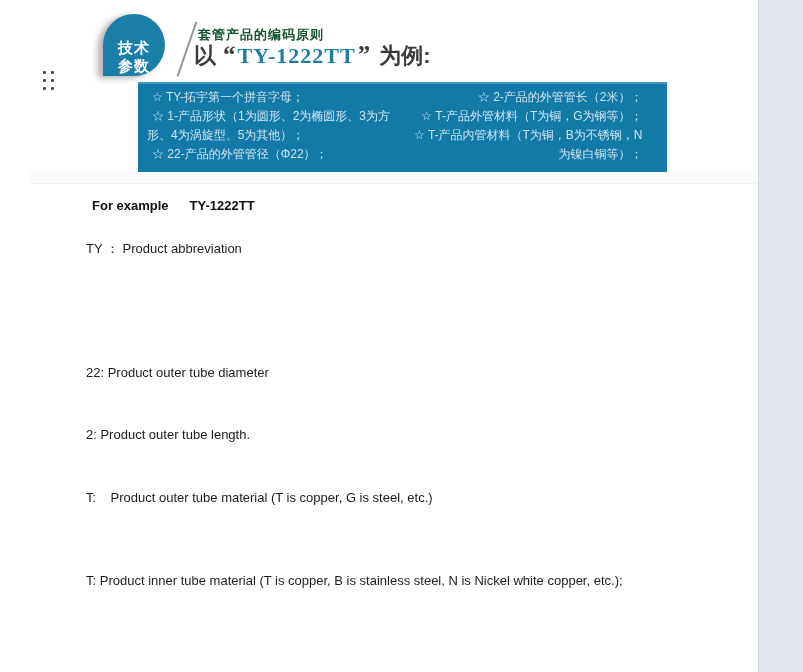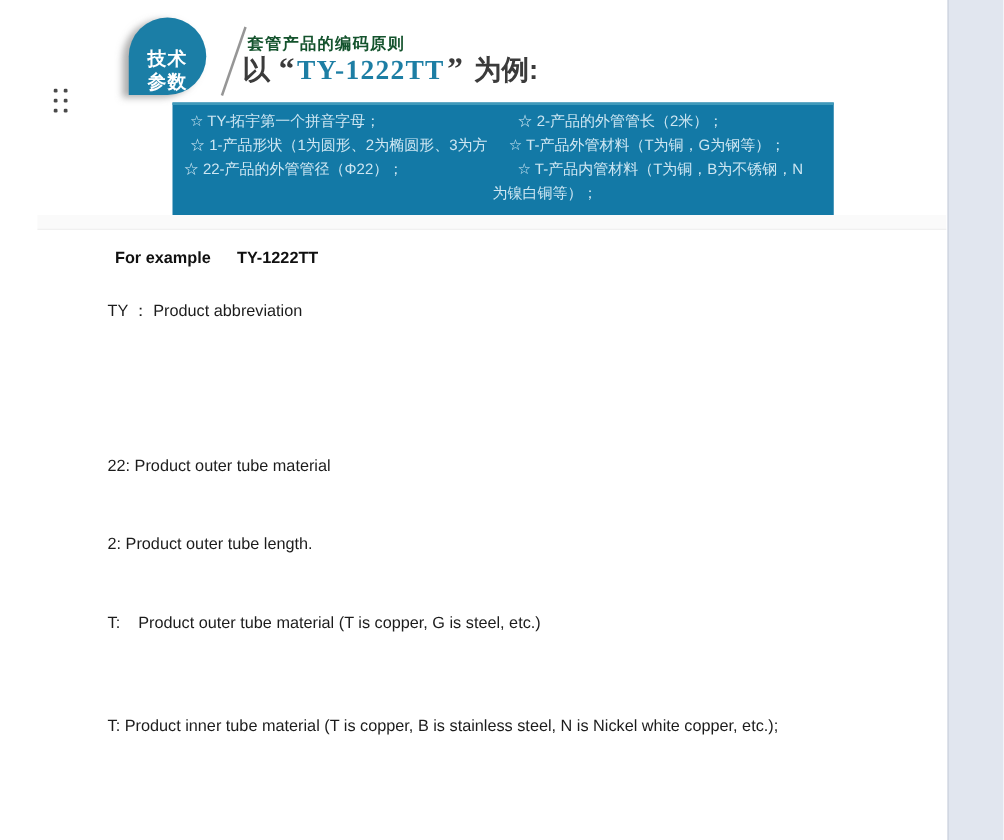--- a/index.html
+++ b/index.html
@@ -47,21 +47,21 @@
   .title .pre { margin-right:7px; }
   .title .suf { margin-left:9px; }
 
   .info-box {
     position:absolute; left:108px; top:74px; width:529px; height:94px;
     background:#1379a6; border-top:2px solid #3f99ba;
     color:#cde6f2; font-size:12px;
   }
   .info-col { position:absolute; top:4px; line-height:19px; white-space:nowrap; }
   .col-left  { left:9px; }
-  .col-right { left:256px; }
+  .col-right { left:256px;text-align:right; }
   .col-left  .iline:nth-child(1),
   .col-left  .iline:nth-child(2),
   .col-left  .iline:nth-child(4) { margin-left:5px; }
   .col-right .iline:nth-child(1) { margin-left:20px; }
   .col-right .iline:nth-child(2) { margin-left:13px; }
   .col-right .iline:nth-child(3) { margin-left:20px; }
 
   .img-strip {
     position:absolute; left:0; top:164px; width:727px; height:12px;
     background:#fafafa; border-bottom:1px solid #f0f0f0;
@@ -101,37 +101,38 @@
     <div class="slash"></div>
     <div class="subtitle">套管产品的编码原则</div>
     <div class="title">
       <span class="pre">以</span><span class="q">“</span><span class="code">TY-1222TT</span><span class="q">”</span><span class="suf">为例:</span>
     </div>
 
     <div class="info-box">
       <div class="info-col col-left">
         <div class="iline">☆ TY-拓宇第一个拼音字母；</div>
         <div class="iline">☆ 1-产品形状（1为圆形、2为椭圆形、3为方</div>
+        <div class="iline">形、4为涡旋型、5为其他）；</div>
         <div class="iline">☆ 22-产品的外管管径（Φ22）；</div>
       </div>
       <div class="info-col col-right">
         <div class="iline">☆ 2-产品的外管管长（2米）；</div>
         <div class="iline">☆ T-产品外管材料（T为铜，G为钢等）；</div>
         <div class="iline">☆ T-产品内管材料（T为铜，B为不锈钢，N</div>
         <div class="iline">为镍白铜等）；</div>
       </div>
     </div>
 
     <div class="img-strip"></div>
   </div>
 
   <div class="example">
     <span>For example</span><span class="code2">TY-1222TT</span>
   </div>
 
   <div class="para p0">TY ： Product abbreviation</div>
-  <div class="para p2">22: Product outer tube material</div>
+  <div class="para p2">22: Product outer tube diameter</div>
   <div class="para p3">2: Product outer tube length.</div>
   <div class="para p5">T: Product inner tube material (T is copper, B is stainless steel, N is Nickel white copper, etc.);</div>
   <div class="para p4">T:    Product outer tube material (T is copper, G is steel, etc.)</div>
 
   <div class="right-gutter"></div>
 </div>
 
 </body></html>

